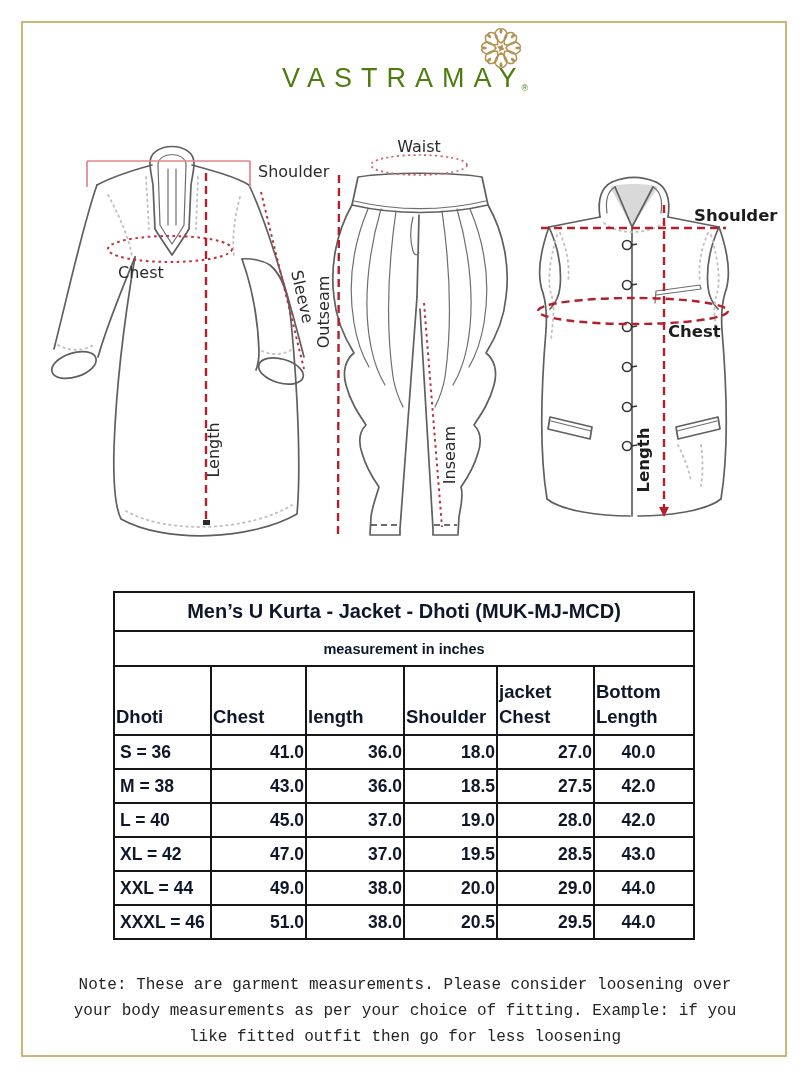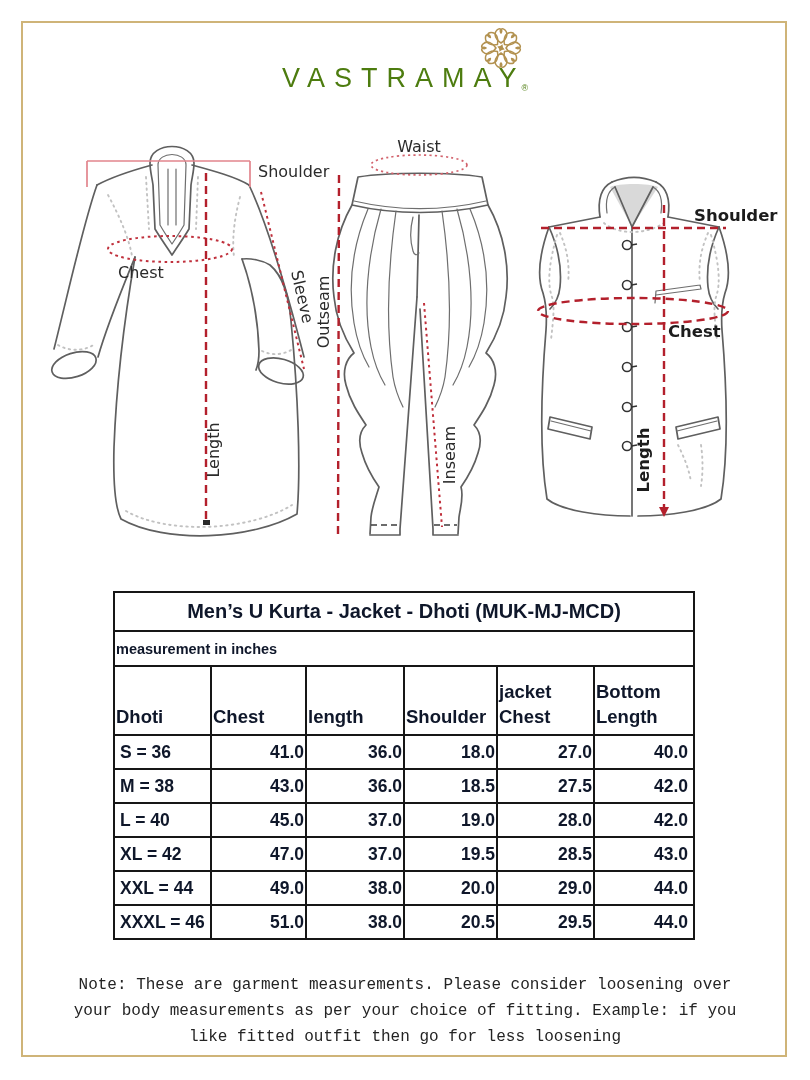--- a/index.html
+++ b/index.html
@@ -22,27 +22,27 @@
   .red-dot{fill:none;stroke:#c0303c;stroke-width:2;stroke-dasharray:2.6 3.6;}
   .red-dot-lt{fill:none;stroke:#d2626c;stroke-width:1.7;stroke-dasharray:2.2 3.2;}
   .red-solid{fill:none;stroke:#e2858d;stroke-width:1.7;}
   .mlabel{font-family:"DejaVu Sans",sans-serif;font-size:16px;fill:#2b2b2b;}
   .mlabel-b{font-family:"DejaVu Sans",sans-serif;font-size:16.5px;font-weight:bold;fill:#1c1c1c;}
   
   .size-table{position:absolute;left:113px;top:591px;width:580px;border-collapse:collapse;
               table-layout:fixed;color:#0f172a;}
   .size-table td{border:2px solid #161616;font-weight:700;overflow:hidden;}
   .size-table .t-title{height:35px;text-align:center;font-size:20px;}
-  .size-table .t-sub{height:31px;text-align:left;font-size:14.5px;}
+  .size-table .t-sub{height:31px;text-align:center;font-size:14.5px;}
   .size-table .t-head{height:62px;vertical-align:bottom;
                       font-size:18.5px;padding-bottom:4px;line-height:1.35;}
   .size-table .t-head span{display:block;}
   .size-table .d{height:30px;font-size:17.5px;text-align:right;vertical-align:middle;}
   .size-table .d.first{text-align:left;padding-left:5px;}
-  .size-table .d.last{text-align:right;padding-right:5px;margin-left:19px;}
+  .size-table .d.last{text-align:center;padding-right:12px;margin-left:19px;}
   
   .note{position:absolute;top:957px;left:55px;width:700px;text-align:center;
         font-size:16px;line-height:1.62;color:#242424;font-family:Liberation Mono, monospace;}
 </style>
 </head>
 <body>
 
 <div class="page">
 
   <div class="frame"></div>

